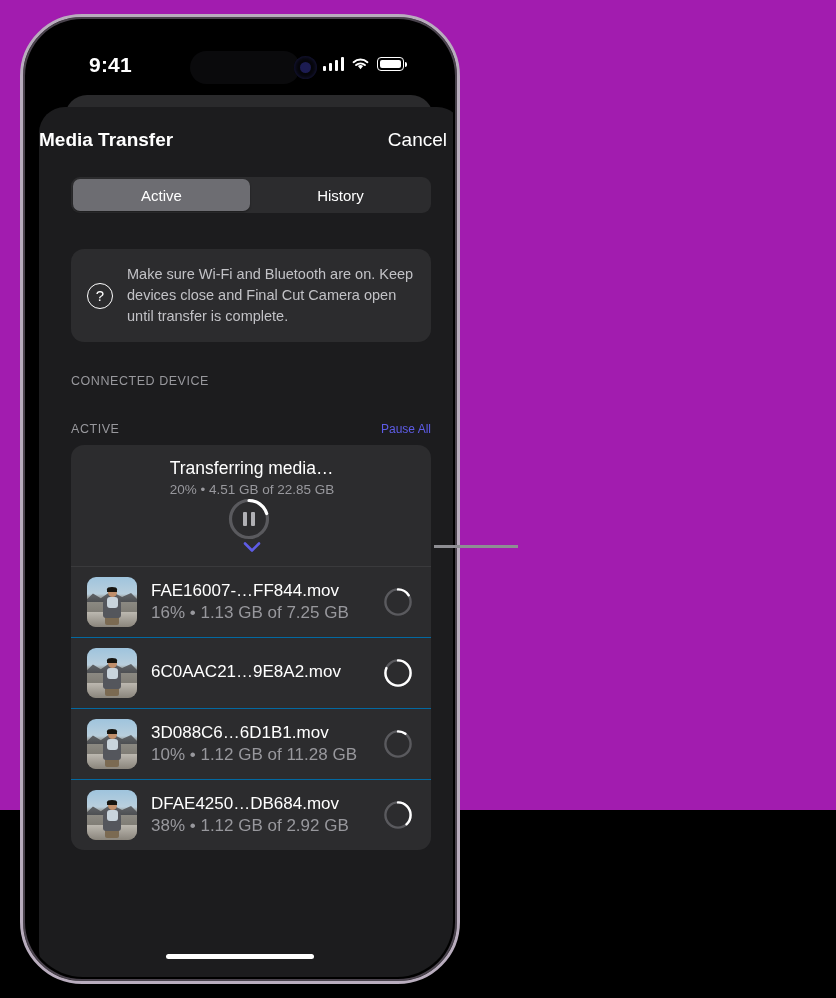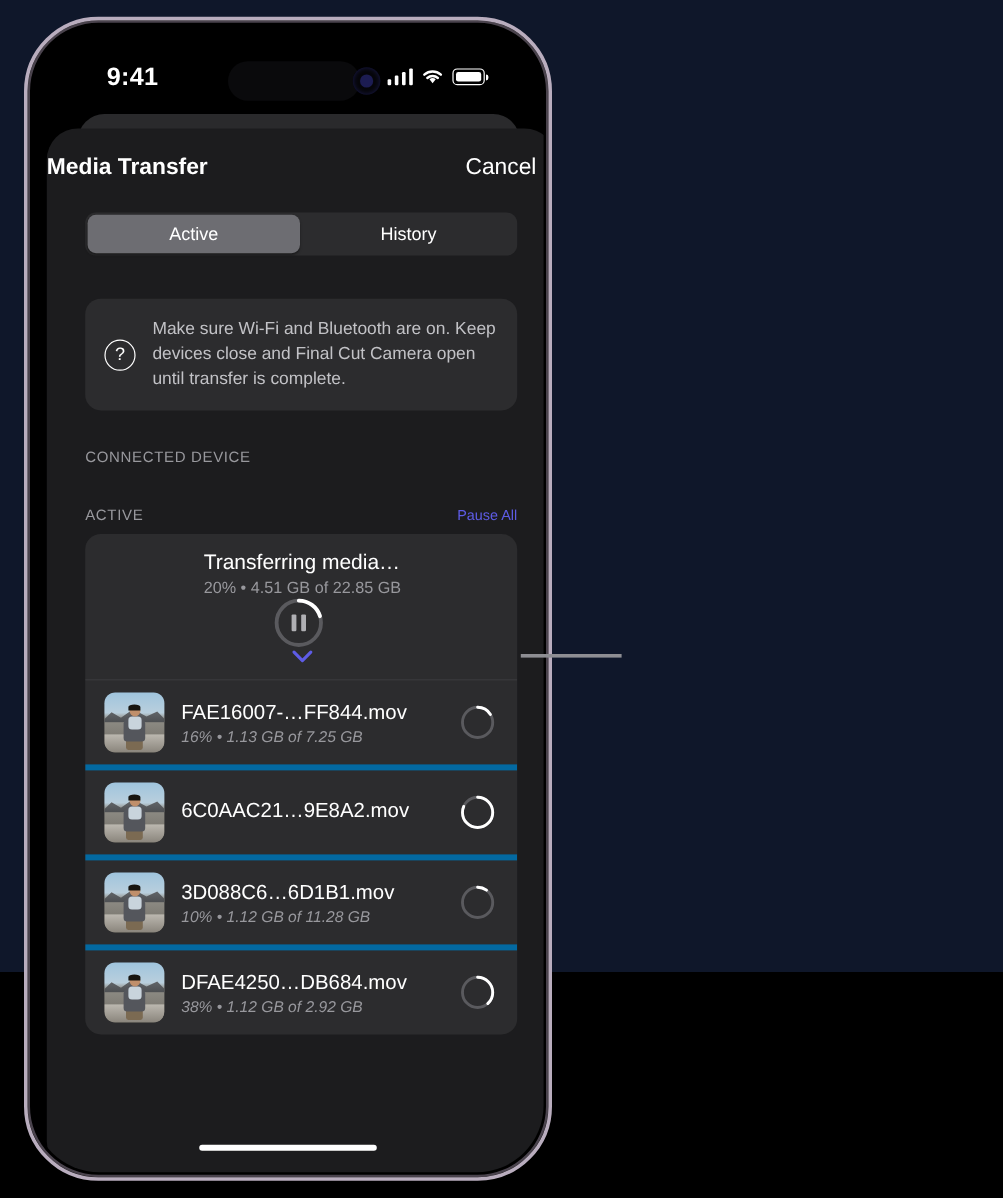--- a/index.html
+++ b/index.html
@@ -1,19 +1,19 @@
 <!DOCTYPE html>
 <html><head>
 <meta charset="utf-8">
 <style>
   * { margin:0; padding:0; box-sizing:border-box; }
   html,body { width:836px; height:998px; background:#000; overflow:hidden; }
   body { font-family:"Liberation Sans", sans-serif; -webkit-font-smoothing:antialiased; }
 
-  #stage { position:relative; width:836px; height:810px; background:#0f172a;padding-left:24px; }
+  #stage { position:relative; width:836px; height:810px; background:#a21caf;padding-left:24px; }
 
   
   #phone-frame{
     position:absolute; left:20px; top:14px; width:440px; height:970px;
     border-radius:62px;
     background:#000;
     border:3px solid #b9adbe;
     box-shadow:inset 0 0 0 2px #4a434d;
     overflow:hidden;
   }
@@ -94,42 +94,42 @@
   #transfer-card{ margin:0 32px; background:#2c2c2e; border-radius:13px; overflow:hidden; }
   #transfer-head{ display:flex; align-items:center; padding:13px 14px 13px 16px;flex-direction:column; }
   #transfer-head .txt{ flex:1; }
   #transfer-title{ font-size:17.5px; color:#fff; margin-bottom:3px; }
   #transfer-sub{ font-size:13.5px; color:#98989d; }
   #pause-button{ position:relative; width:44px; height:44px; cursor:pointer; margin-right:6px; }
   #pause-glyph{ position:absolute; left:50%; top:50%; transform:translate(-50%,-50%); display:flex; gap:4px; }
   #pause-glyph i{ display:block; width:4px; height:14px; background:#b0b0b4; border-radius:1px; }
   #chevron-down{ width:26px; display:flex; align-items:center; justify-content:center; cursor:pointer; }
 
-  .file-row{ display:flex; align-items:center; padding:10px 14px 10px 16px; border-top:5px solid #0369a1; }
+  .file-row{ display:flex; align-items:center; padding:10px 14px 10px 16px; border-top:1px solid #0369a1; }
   .file-row:first-child{ border-top:1px solid #3a3a3c; }
   .thumb{ width:50px; height:50px; border-radius:9px; margin-right:14px; flex:0 0 auto;
     position:relative; overflow:hidden;
     background:linear-gradient(#9fc4dd 0%, #b9cfdd 34%, #8f8d86 44%, #6e6a62 100%); }
   .thumb .mtn{ position:absolute; left:-6%; top:24%; width:112%; height:26%;
     background:linear-gradient(#6a6e72,#4d4f52); clip-path:polygon(0% 100%,16% 34%,30% 70%,48% 16%,68% 62%,84% 30%,100% 100%); }
   .thumb .rock{ position:absolute; bottom:0; left:0; width:100%; height:30%;
     background:linear-gradient(#bcb8b0,#8a857c); }
   .thumb .body{ position:absolute; left:32%; top:38%; width:36%; height:44%;
     background:#54565c; border-radius:7px 7px 3px 3px; }
   .thumb .shirt{ position:absolute; left:39%; top:40%; width:22%; height:22%;
     background:#c9d4dc; border-radius:3px; }
   .thumb .head{ position:absolute; left:41%; top:22%; width:18%; height:18%;
     background:#c08f6b; border-radius:50%; }
   .thumb .hair{ position:absolute; left:40%; top:20%; width:20%; height:9%;
     background:#16140f; border-radius:50% 50% 0 0; }
   .thumb .legs{ position:absolute; left:36%; bottom:4%; width:28%; height:24%;
     background:#7b6a52; border-radius:2px; }
   .file-txt{ flex:1; min-width:0; }
   .file-name{ font-size:17px; color:#fff; margin-bottom:2px; white-space:nowrap; overflow:hidden; }
-  .file-sub{ font-size:13px; color:#98989d;font-style:italic; }
+  .file-sub{ font-size:17px; color:#98989d; }
   .ring{ width:30px; height:30px; flex:0 0 auto; margin-right:4px; }
 
   
   #home-indicator{ position:absolute; left:50%; transform:translateX(-50%); bottom:18px;
     width:148px; height:5.5px; border-radius:3px; background:#fff; }
 
   
   #callout-line{ position:absolute; left:434px; top:545px; width:84px; height:3px; background:#8e8e93; }
 </style>
 </head>

